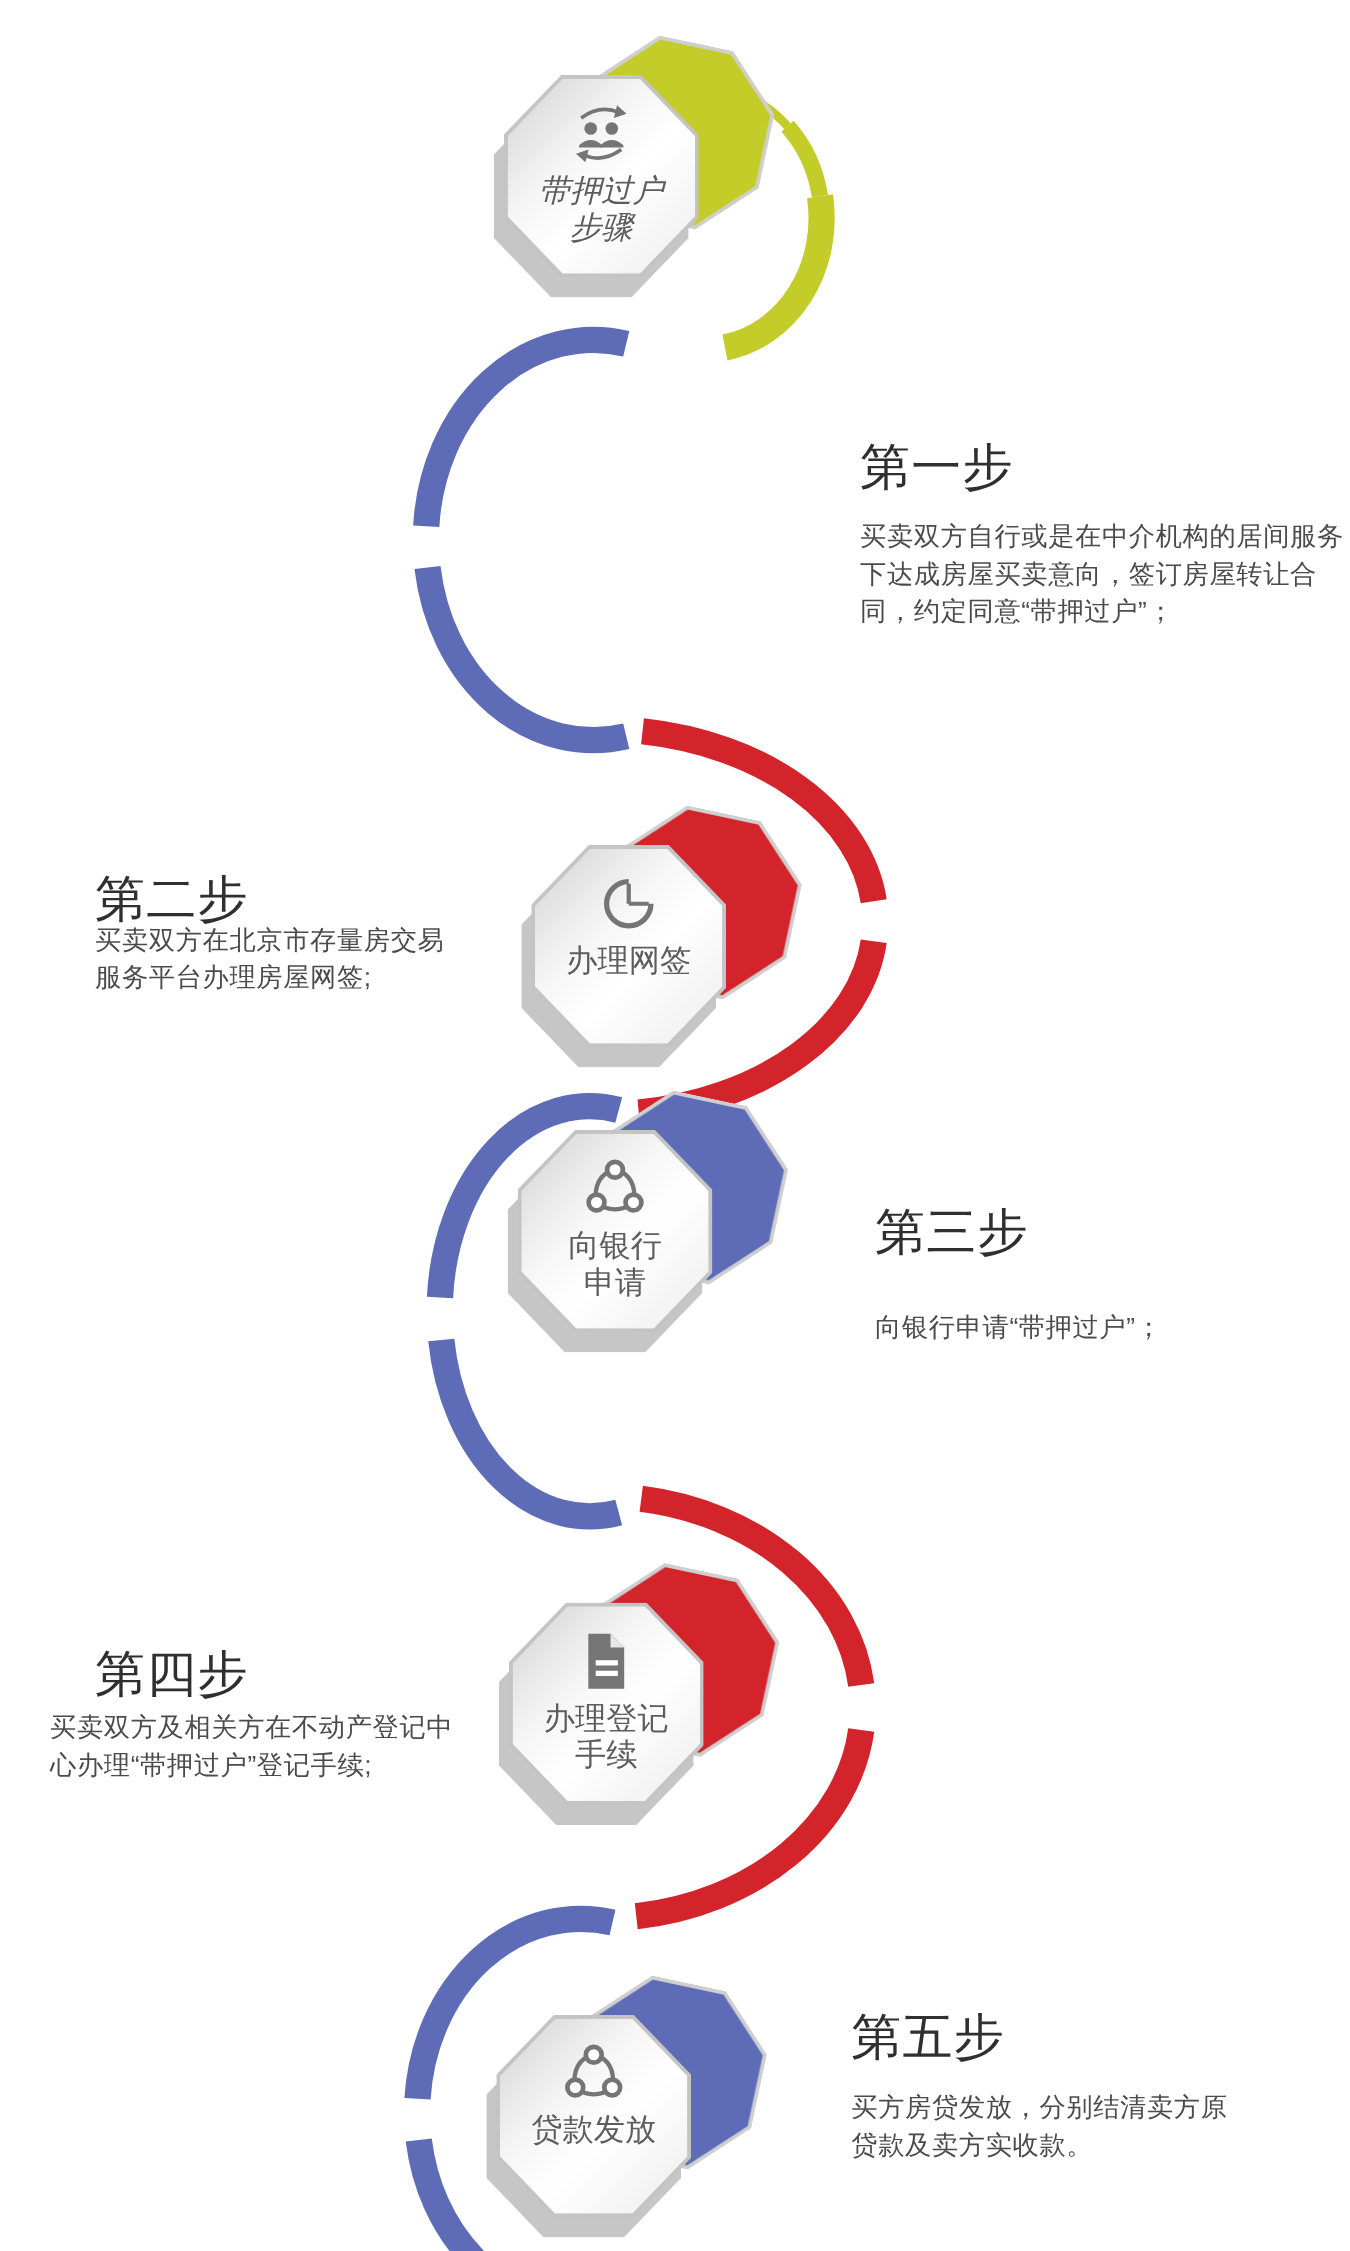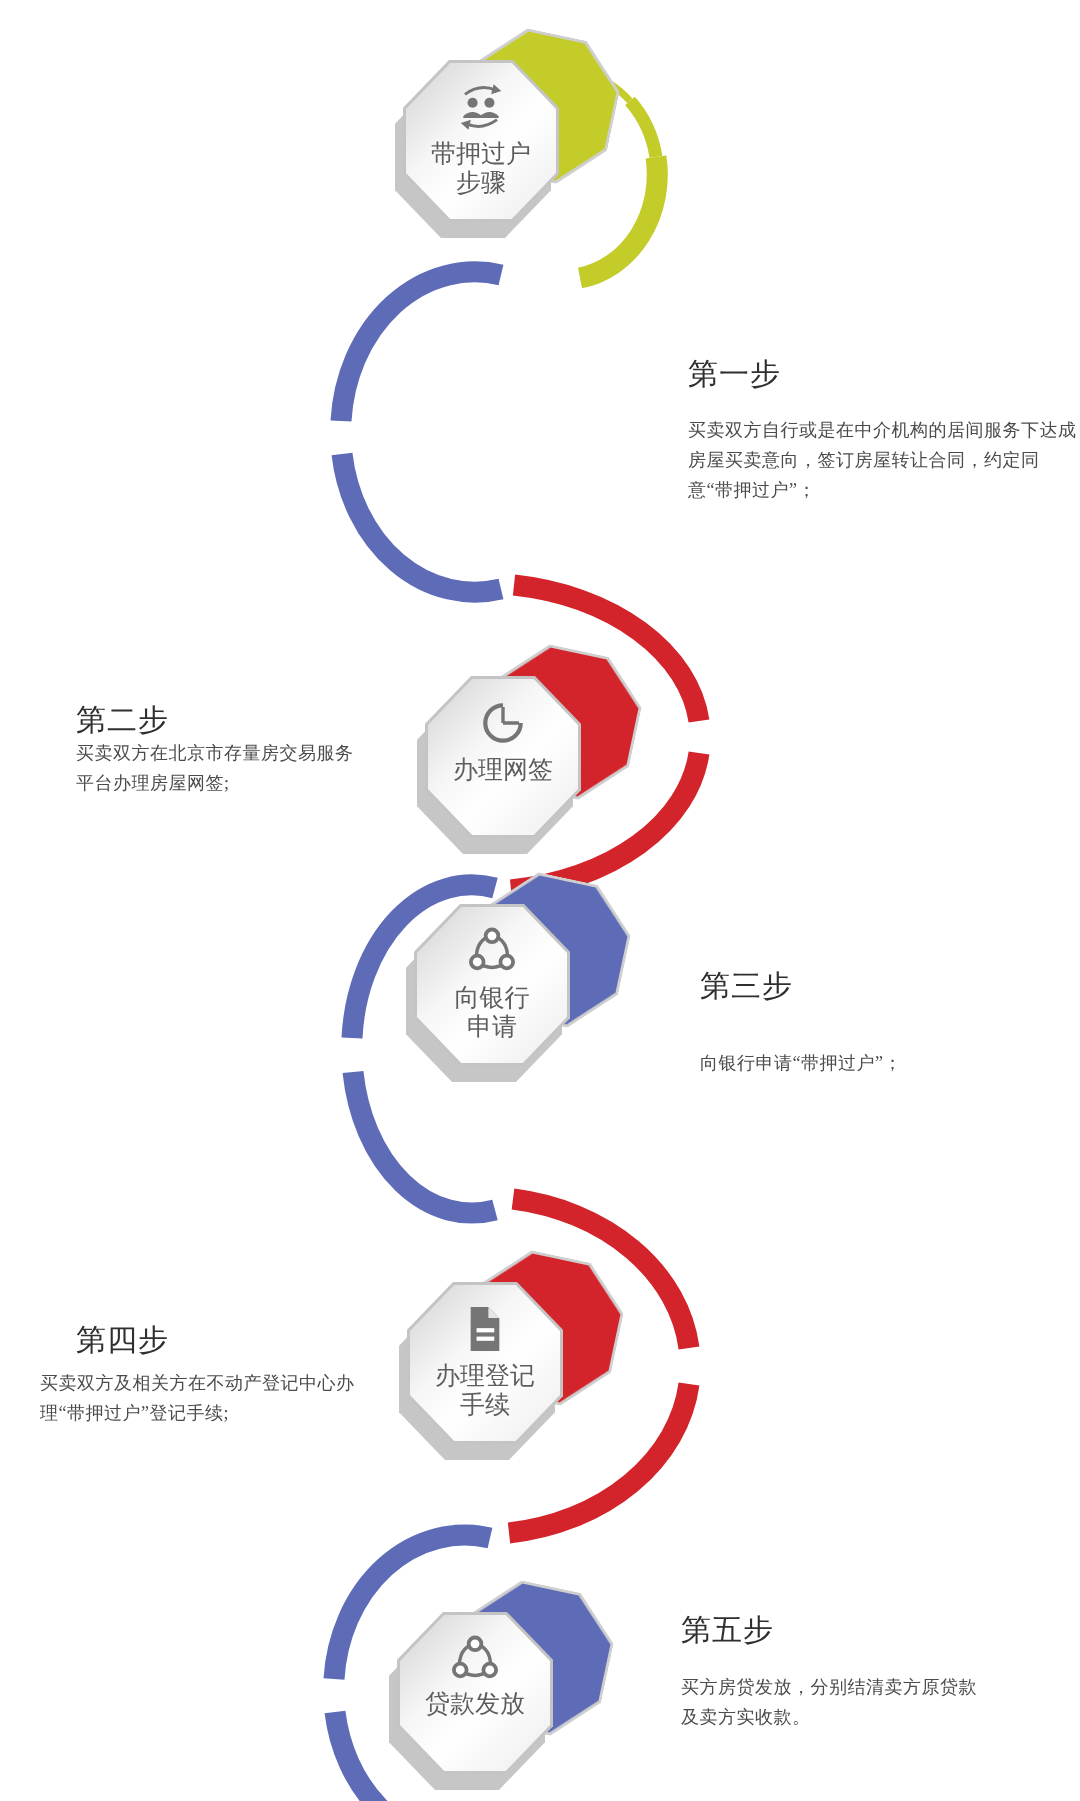--- a/index.html
+++ b/index.html
@@ -39,30 +39,30 @@
     position:absolute;inset:3px;
     clip-path:polygon(29.5% 0,70.5% 0,100% 29.5%,100% 70.5%,70.5% 100%,29.5% 100%,0 70.5%,0 29.5%);
     background:linear-gradient(135deg,#d2d2d2 0%,#f6f6f6 38%,#ffffff 58%,#ededed 100%);
     display:flex;flex-direction:column;align-items:center;padding-top:17px;box-sizing:border-box;
   }
   .badge-icon{width:54px;height:54px;flex:0 0 auto;}
   .badge-label{
     margin-top:5px;font-size:25px;line-height:29px;color:var(--label-ink);
     text-align:center;white-space:pre-line;text-shadow:0 1px 0 #ffffff;
   }
-  .b1{left:403px;top:60px;}
+  .b1{left:403px;top:60px;font-style:italic;}
   .b2{left:402px;top:362px;}
   .b3{left:425px;top:676px;}
   .b4{left:414px;top:904px;}
   .b5{left:407px;top:1282px;}
   .b6{left:397px;top:1612px;font-family:Liberation Mono, monospace;}
   
   .step-text{position:absolute;z-index:3;}
-  .step-title{font-size:30px;line-height:36px;color:var(--title-ink);letter-spacing:1px;}
-  .step-body{font-size:18px;line-height:30px;color:var(--body-ink);letter-spacing:0.5px;font-family:Liberation Serif, serif;}
+  .step-title{font-size:40px;line-height:36px;color:var(--title-ink);letter-spacing:1px;}
+  .step-body{font-size:21px;line-height:30px;color:var(--body-ink);letter-spacing:0.5px;}
   .s1{left:688px;top:356px;width:392px;} .s1 .step-body{margin-top:23px;}
   .s2{left:76px;top:702px;width:292px;}  .s2 .step-body{}
   .s3{left:700px;top:968px;width:370px;} .s3 .step-body{margin-top:44px;}
   .s4{left:40px;top:1322px;width:330px;} .s4 .step-title{margin-left:36px;} .s4 .step-body{margin-top:10px;}
   .s5{left:681px;top:1612px;width:312px;} .s5 .step-body{margin-top:24px;}
   
   .icon-defs{position:absolute;width:0;height:0;overflow:hidden;}
   .ig{stroke:var(--icon-gray);}
 </style>
 </head>

